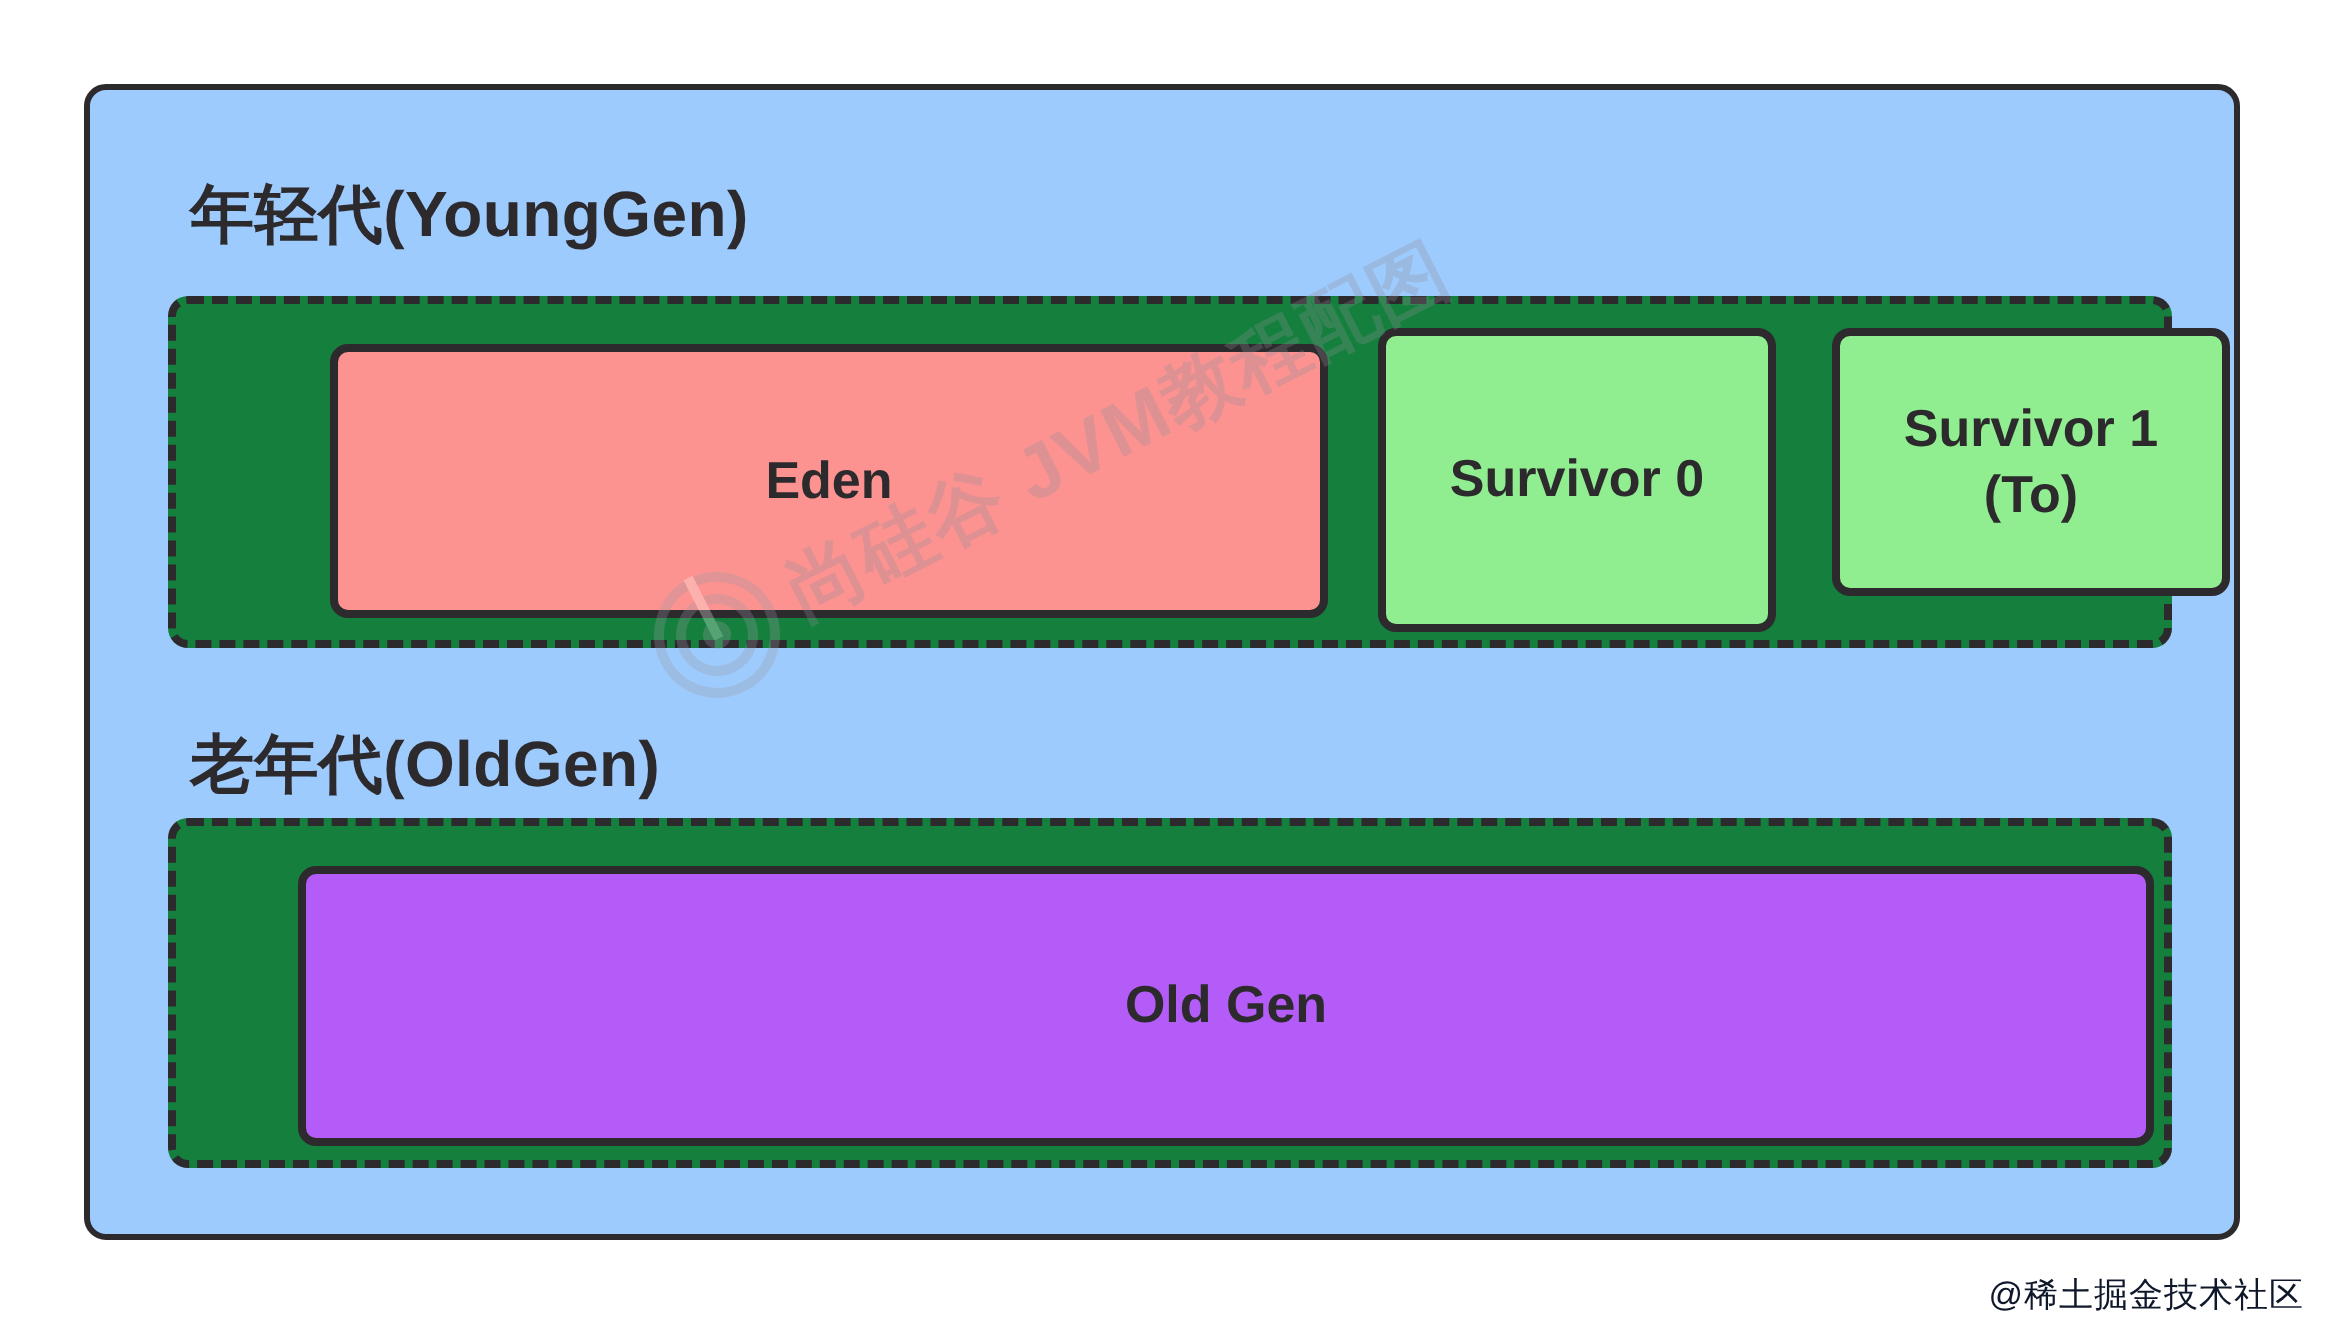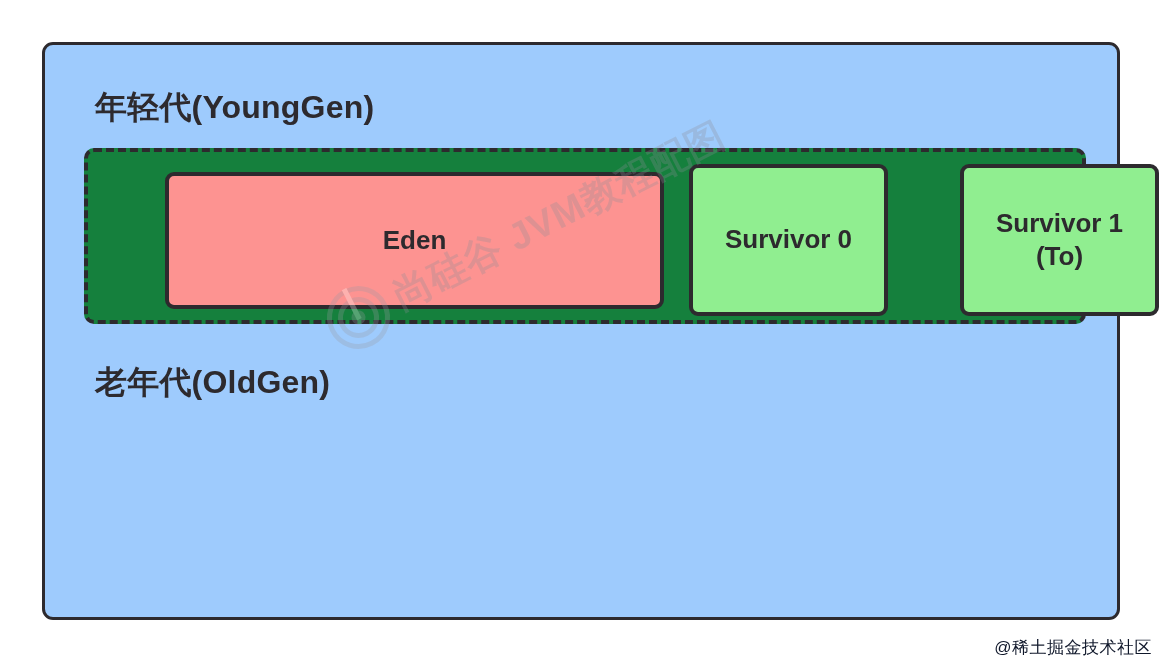--- a/index.html
+++ b/index.html
@@ -87,24 +87,24 @@
   }
   #survivor0-block {
     left: 601px;
     top: 12px;
     width: 199px;
     height: 152px;
     background: #90ee90;
     text-align: center;
   }
   #survivor1-block {
-    left: 872px;
+    left: 828px;
     top: 12px;
     width: 199px;
-    height: 152px;
+    height: 134px;
     background: #90ee90;
   }
   #oldgen-block {
     left: 61px;
     top: 20px;
     width: 928px;
     height: 140px;
     background: #b45cf7;
   }
 
@@ -170,20 +170,26 @@
     <div id="survivor1-block" class="mem-block">
       <div>
         <span class="mem-label">Survivor 1</span>
         <span class="mem-label">(To)</span>
       </div>
     </div>
   </div>
 
   <div id="old-gen-heading" class="gen-heading">老年代(OldGen)</div>
 
+  <div id="old-gen-region" class="dashed-region">
+
+    <div id="oldgen-block" class="mem-block">
+      <span class="mem-label">Old Gen</span>
+    </div>
+  </div>
 </div>
 
 <div id="center-watermark">
   <svg id="watermark-logo-icon" viewBox="0 0 64 64">
     <circle cx="32" cy="32" r="29" fill="none" stroke="#9a9aa4" stroke-width="5"></circle>
     <circle cx="32" cy="32" r="18" fill="none" stroke="#9a9aa4" stroke-width="5"></circle>
     <circle cx="32" cy="32" r="7" fill="#9a9aa4"></circle>
     <rect x="29.5" y="0" width="5" height="34" fill="#ffffff"></rect>
   </svg>
   <span id="center-watermark-text">尚硅谷 JVM教程配图</span>

